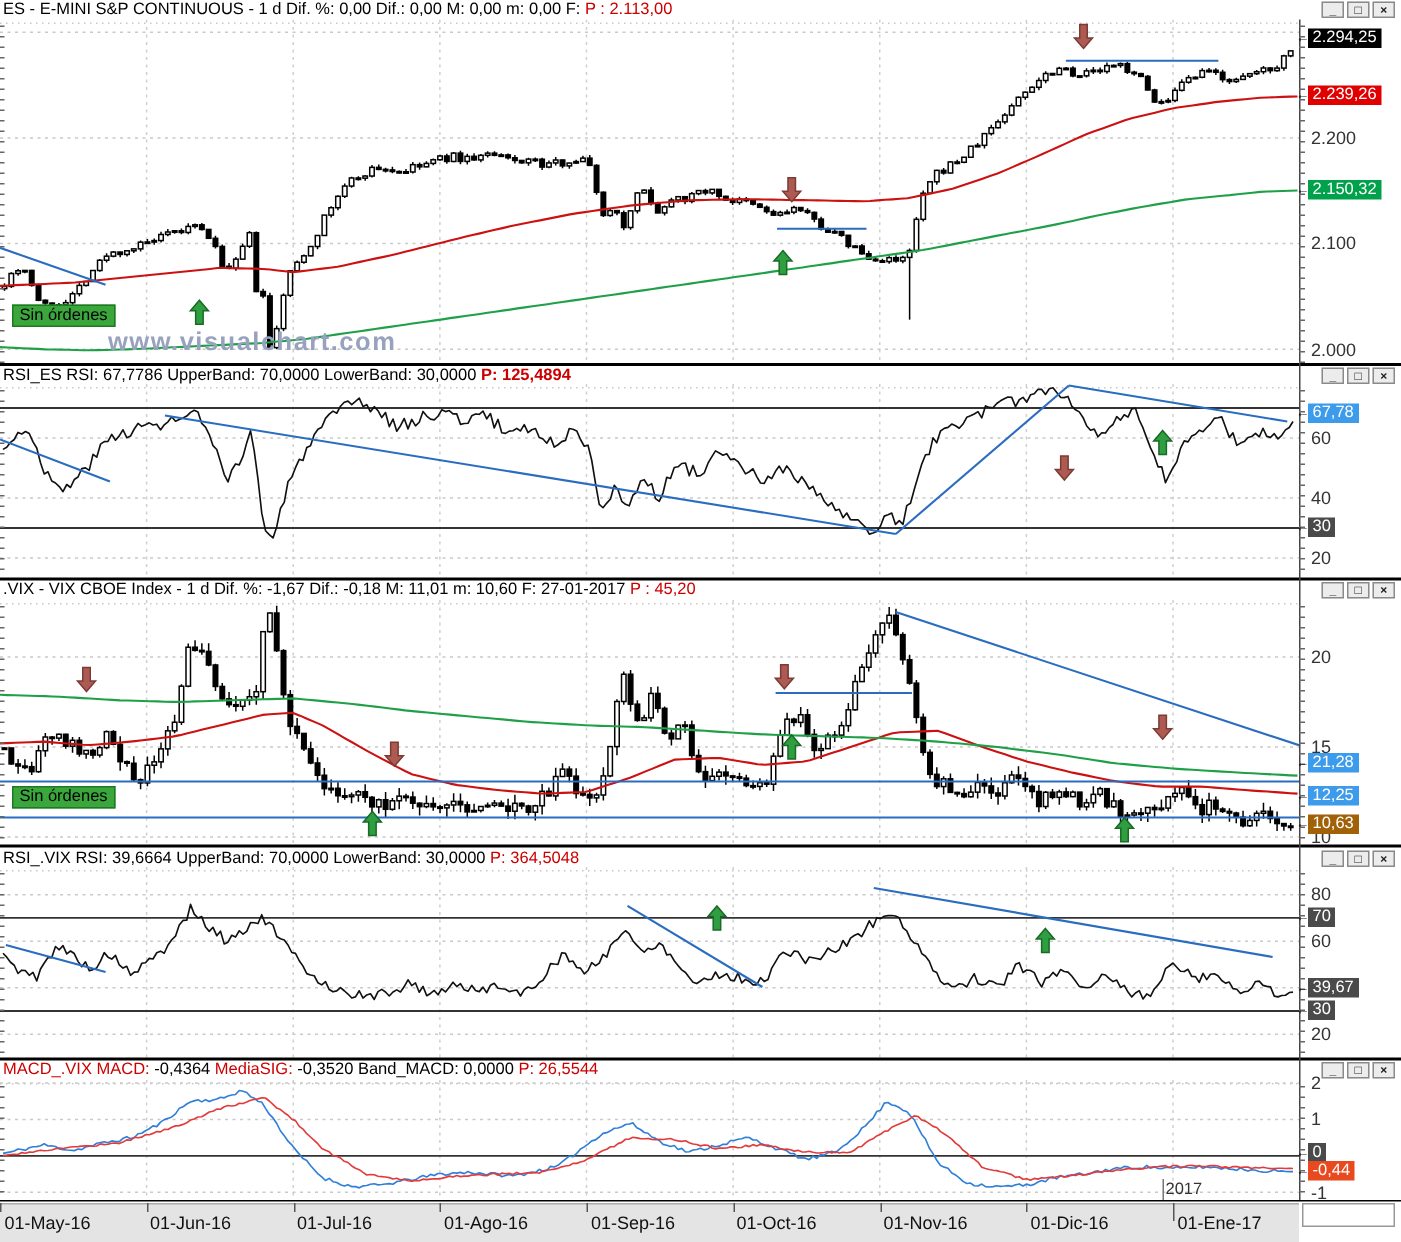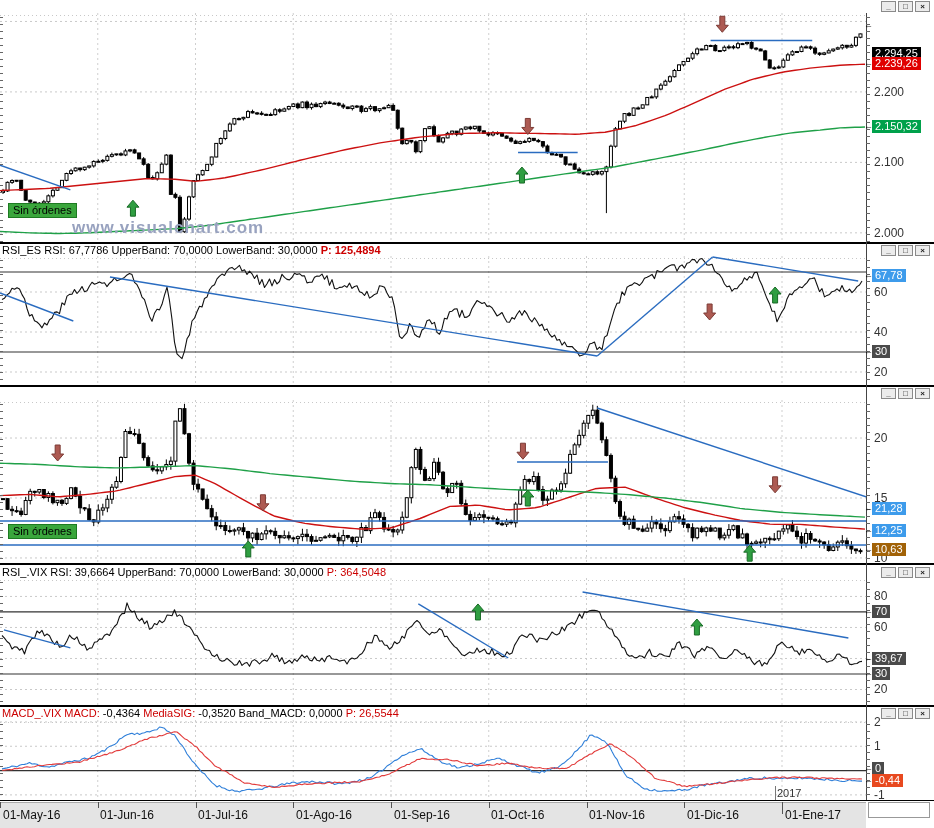--- a/index.html
+++ b/index.html
@@ -30,35 +30,37 @@
   .corner{position:absolute;left:868px;top:802px;width:60px;height:14px;border:1px solid #999;background:#fff}
   .ylab{position:absolute;left:777px;top:787px;font-size:11px;color:#333}
   .ytick{position:absolute;left:775px;top:786px;width:1px;height:14px;background:#777}
 </style>
 </head>
 <body>
 
 <div id="app">
 
   <div class="tbar" style="top:0">
+    <div class="ttext" id="title-0"><span style="color: rgb(0, 0, 0);">ES - E-MINI S&amp;P CONTINUOUS -  1 d Dif. %: 0,00 Dif.: 0,00 M: 0,00 m: 0,00 F:  </span><span style="color: rgb(204, 0, 0);">P : 2.113,00</span></div>
     <div class="wbtns">
       <div class="wbtn">_</div>
       <div class="wbtn">□</div>
       <div class="wbtn">×</div>
     </div>
   </div>
   <div class="tbar" style="top:244px">
     <div class="ttext" id="title-1"><span style="color: rgb(0, 0, 0);">RSI_ES RSI: 67,7786 UpperBand: 70,0000 LowerBand: 30,0000 </span><span style="color: rgb(204, 0, 0); font-weight: bold;">P: 125,4894</span></div>
     <div class="wbtns">
       <div class="wbtn">_</div>
       <div class="wbtn">□</div>
       <div class="wbtn">×</div>
     </div>
   </div>
   <div class="tbar" style="top:387px">
+    <div class="ttext" id="title-2"><span style="color: rgb(0, 0, 0);">.VIX - VIX CBOE Index -  1 d Dif. %: -1,67 Dif.: -0,18 M: 11,01 m: 10,60 F: 27-01-2017 </span><span style="color: rgb(204, 0, 0);">P : 45,20</span></div>
     <div class="wbtns">
       <div class="wbtn">_</div>
       <div class="wbtn">□</div>
       <div class="wbtn">×</div>
     </div>
   </div>
   <div class="tbar" style="top:566px">
     <div class="ttext" id="title-3"><span style="color: rgb(0, 0, 0);">RSI_.VIX RSI: 39,6664 UpperBand: 70,0000 LowerBand: 30,0000 </span><span style="color: rgb(204, 0, 0);">P: 364,5048</span></div>
     <div class="wbtns">
       <div class="wbtn">_</div>
@@ -1021,21 +1023,21 @@
       <div class="mtick" style="top: 227px;"></div>
       <div class="ltick" style="top: 227px;"></div>
       <div class="mtick" style="top: 234px;"></div>
       <div class="ltick" style="top: 234px;"></div>
       <div class="mtick" style="top: 241px;"></div>
       <div class="ltick" style="top: 241px;"></div>
       <div class="alab" style="top: 84.9169px;">2.200</div>
       <div class="alab" style="top: 155.378px;">2.100</div>
       <div class="alab" style="top: 225.84px;">2.000</div>
       <div class="axarrow" style="top: 19.5069px;">←</div>
-      <div class="badge" style="top: 18.5069px; background: rgb(0, 0, 0); margin-top: 28px;">2.294,25</div>
+      <div class="badge" style="top: 18.5069px; background: rgb(0, 0, 0);">2.294,25</div>
       <div class="axarrow" style="top: 58.2537px;">←</div>
       <div class="badge" style="top: 57.2537px; background: rgb(224, 0, 0);">2.239,26</div>
       <div class="axarrow" style="top: 120.922px;">←</div>
       <div class="badge" style="top: 119.922px; background: rgb(0, 161, 75);">2.150,32</div>
       <div class="mtick" style="top: 260px;"></div>
       <div class="ltick" style="top: 260px;"></div>
       <div class="mtick" style="top: 267px;"></div>
       <div class="ltick" style="top: 267px;"></div>
       <div class="mtick" style="top: 274px;"></div>
       <div class="ltick" style="top: 274px;"></div>

